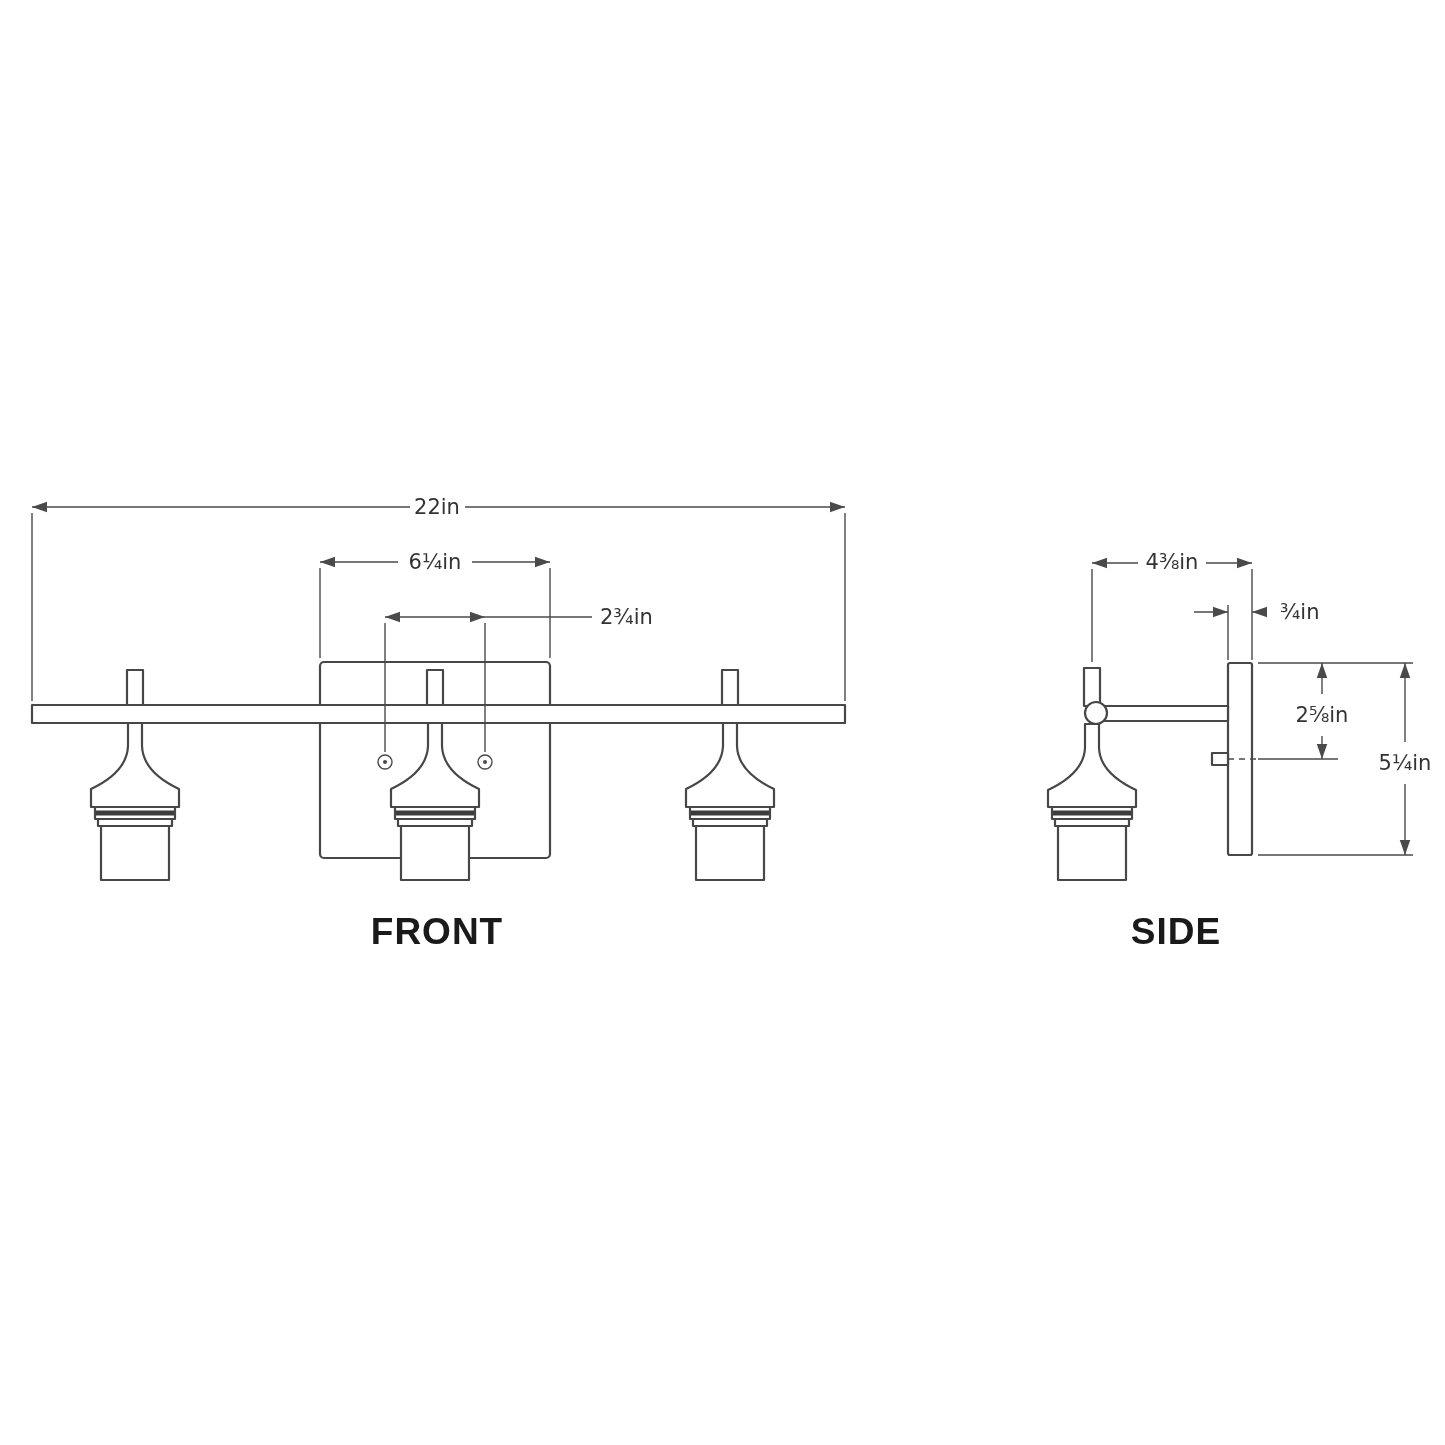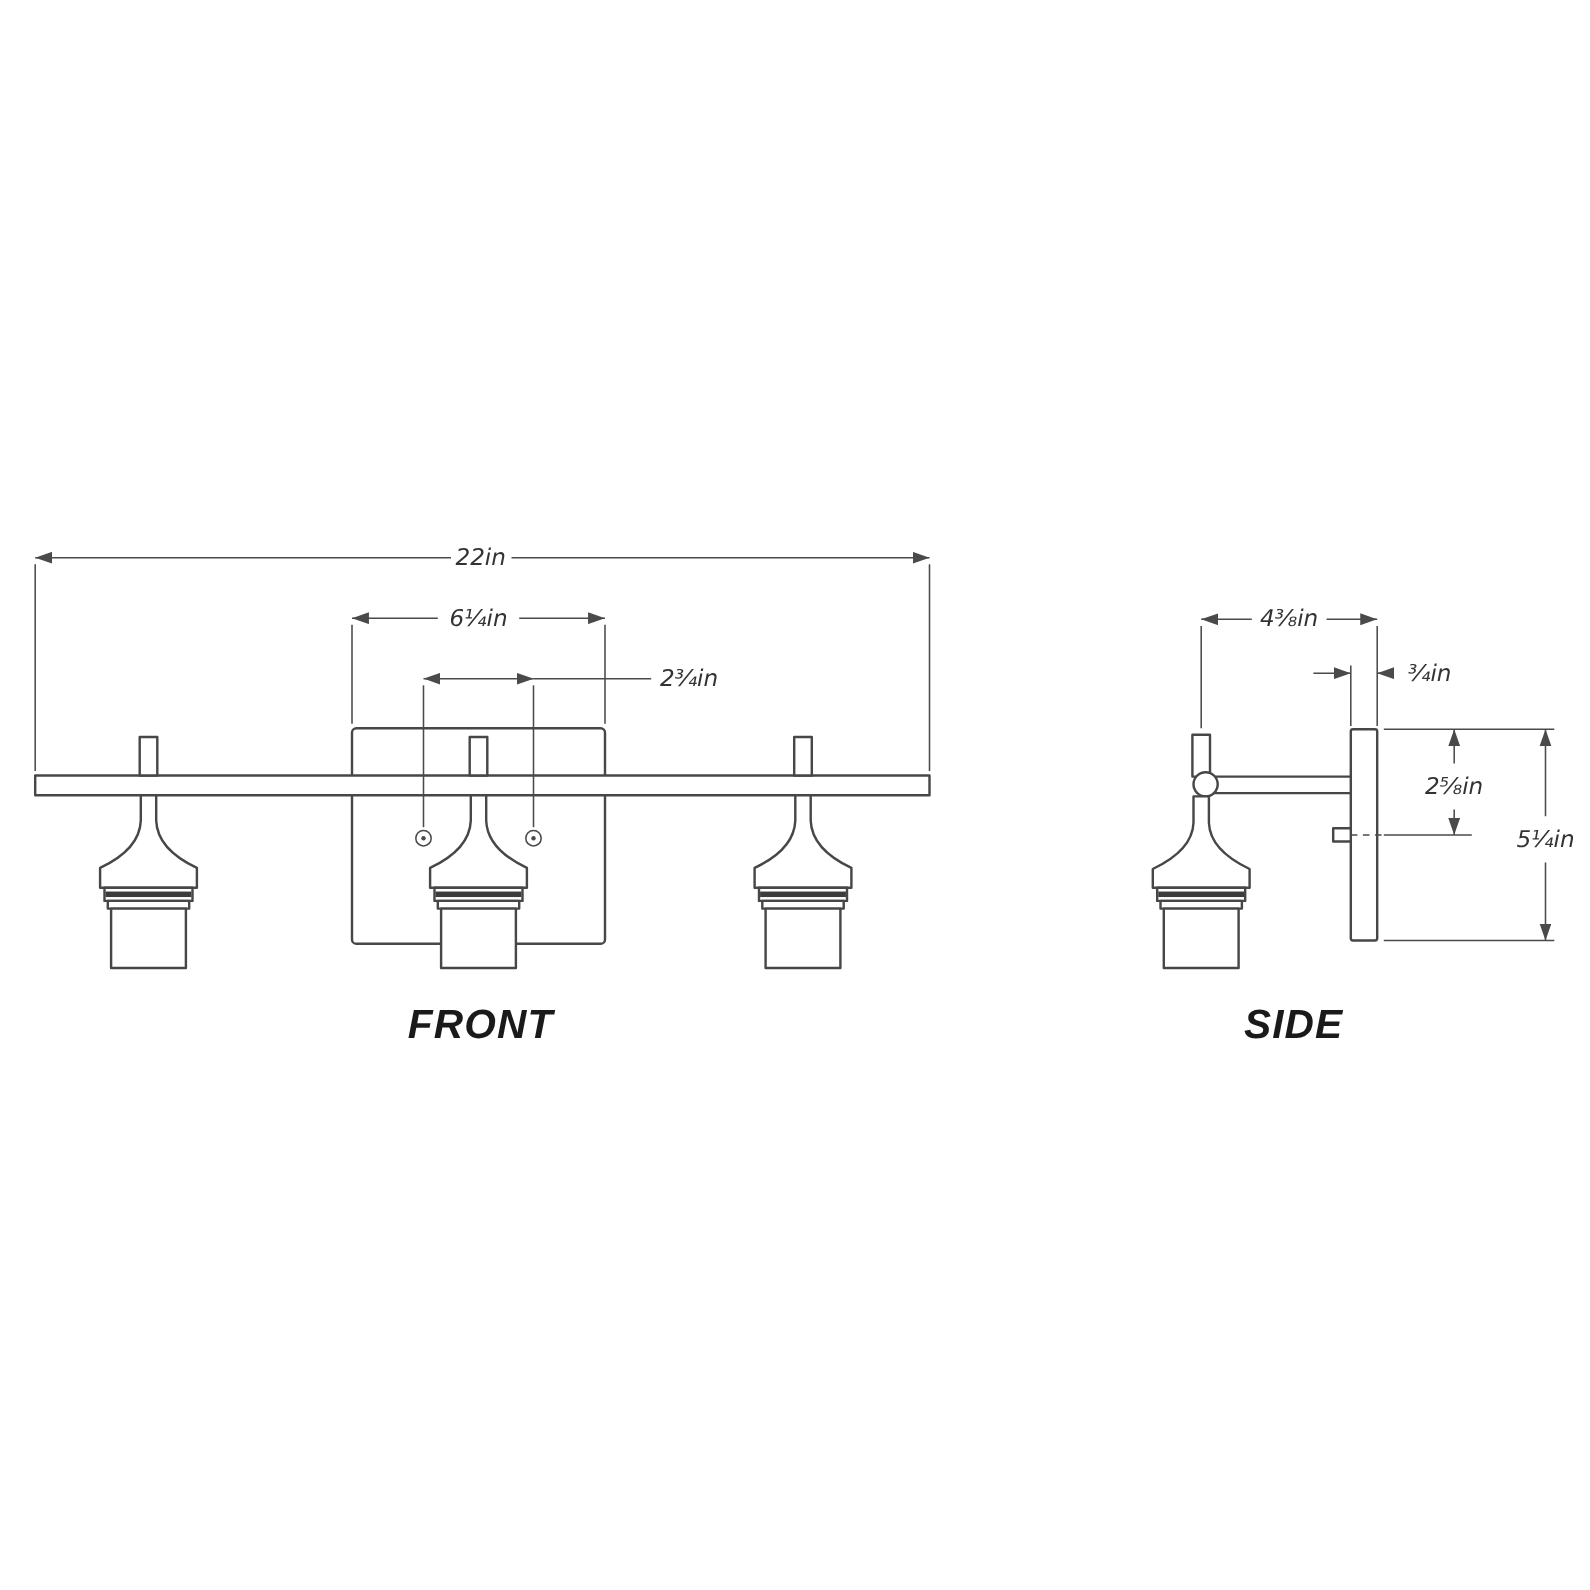--- a/index.html
+++ b/index.html
@@ -8,21 +8,20 @@
     background: #ffffff;
     width: 1445px;
     height: 1445px;
     overflow: hidden;
     font-family: "Liberation Sans", "DejaVu Sans", sans-serif;
   }
   .drawing-wrap {
     width: 1445px;
     height: 1285px;
     background: #ffffff;
-    font-style: italic;
   }
   svg { display: block; }
   .obj {
     fill: #ffffff;
     stroke: #474747;
     stroke-width: 2.2;
     stroke-linejoin: round;
   }
   .obj-dark {
     fill: #3c3c3c;

